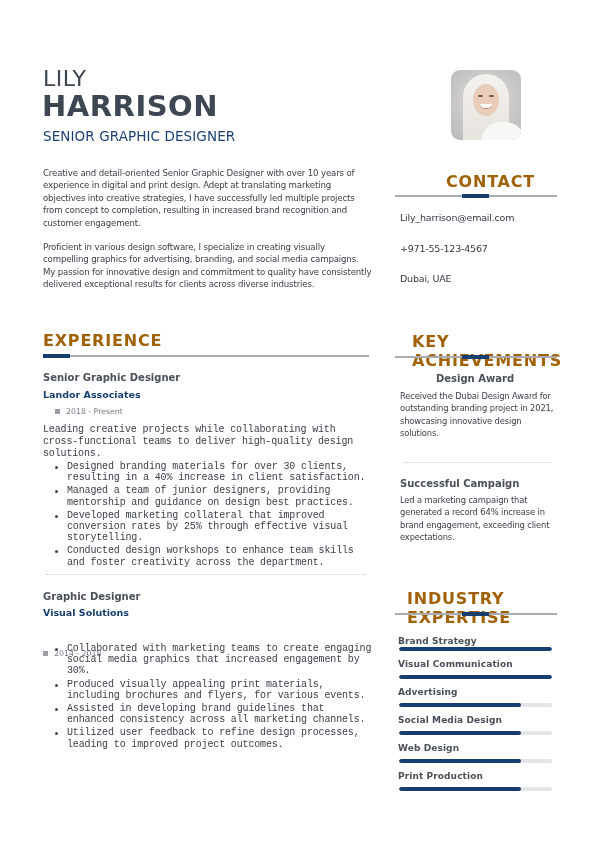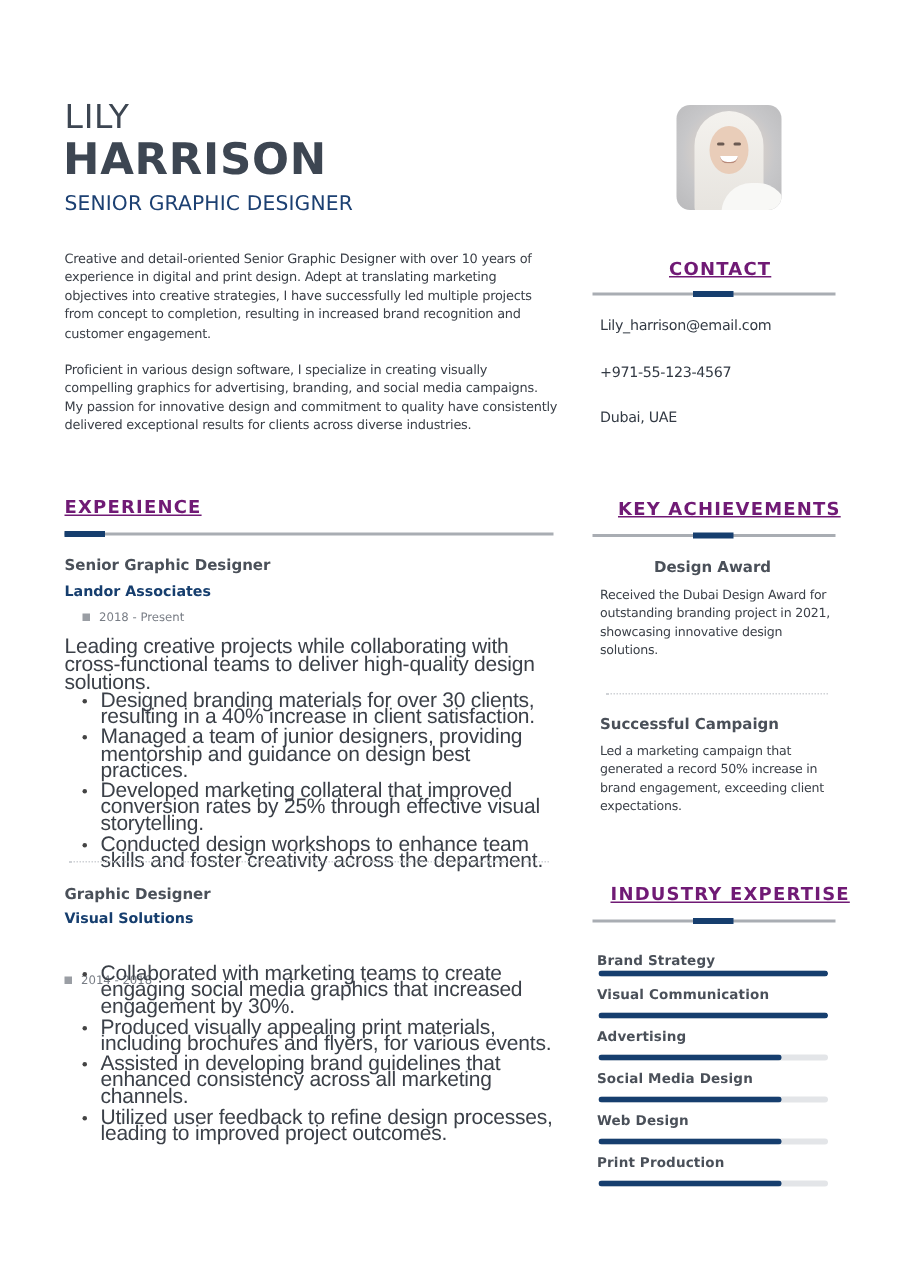--- a/index.html
+++ b/index.html
@@ -14,29 +14,29 @@
            background: radial-gradient(circle at 50% 45%, #e8dcd2 0%, #dcd3cc 30%, #c7c7c9 60%, #b9b9bb 100%); }
   .photo .hair { position: absolute; left: 12px; top: 4px; width: 46px; height: 70px; border-radius: 23px 23px 6px 6px; background: linear-gradient(#f4f2ee, #e6e3de); }
   .photo .face { position: absolute; left: 22px; top: 14px; width: 26px; height: 32px; border-radius: 50%; background: #e9cdb9; }
   .photo .smile { position: absolute; left: 29px; top: 34px; width: 12px; height: 5px; border-radius: 0 0 6px 6px; background: #fff; border-bottom: 1px solid #b98a7a; }
   .photo .eye { position: absolute; top: 25px; width: 5px; height: 2px; background: #6b5a52; border-radius: 1px; }
   .photo .shoulder { position: absolute; left: 30px; top: 52px; width: 44px; height: 24px; border-radius: 20px 20px 0 0; background: #f8f8f6; }
 
   .summary { position: absolute; left: 43px; top: 167px; width: 330px; font-size: 8.6px; line-height: 12.4px; color: #3b4048; font-family: "DejaVu Sans", sans-serif; letter-spacing: -0.15px; }
   .summary p { margin-bottom: 12px; }
 
-  .section-title { position: absolute; font-size: 12px; font-weight: bold; color: #701a75; letter-spacing: 0.8px; font-family: "DejaVu Sans", sans-serif; text-decoration: underline; }
+  .section-title { position: absolute; font-size: 16px; font-weight: bold; color: #a16207; letter-spacing: 0.8px; font-family: "DejaVu Sans", sans-serif; }
   .rule { position: absolute; height: 1.5px; background: #a9adb3; }
   .accent { position: absolute; height: 4px; background: #163e6e; }
 
   .job-role { position: absolute; left: 43px; font-size: 10px; font-weight: bold; color: #4a5059; font-family: "DejaVu Sans", sans-serif; }
   .job-company { position: absolute; left: 43px; font-size: 9.5px; font-weight: bold; color: #163e6e; font-family: "DejaVu Sans", sans-serif; }
   .job-dates { position: absolute; left: 43px; font-size: 7.8px; color: #777c84; font-family: "DejaVu Sans", sans-serif; }
   .job-dates .sq { display: inline-block; width: 5px; height: 5px; background: #9a9ea4; margin-right: 6px; vertical-align: 0px; }
-  .job-desc { position: absolute; left: 43px; width: 330px; font-size: 14px; line-height: 12px; color: #3b4048; font-family: Liberation Sans, sans-serif; letter-spacing: -0.15px; }
+  .job-desc { position: absolute; left: 43px; width: 330px; font-size: 10px; line-height: 12px; color: #3b4048; font-family: Liberation Mono, monospace; letter-spacing: -0.15px; }
   .job-bullets { list-style: none; margin-top: 1px; }
   .job-bullets li { position: relative; padding-left: 24px; margin-bottom: 2px; line-height: 11.2px; }
   .job-bullets li::before { content: ""; position: absolute; left: 12px; top: 5px; width: 3px; height: 3px; border-radius: 50%; background: #444; }
 
   .dotted { position: absolute; height: 0; border-top: 1px dotted #cfd2d6; }
 
   .contact-item { position: absolute; left: 400px; font-size: 9.5px; color: #333a44; font-family: "DejaVu Sans", sans-serif; letter-spacing: -0.2px; }
 
   .ach-title { position: absolute; left: 400px; font-size: 10px; font-weight: bold; color: #4a5059; font-family: "DejaVu Sans", sans-serif; }
   .ach-desc { position: absolute; left: 400px; width: 160px; font-size: 8.4px; line-height: 12.4px; color: #3b4048; font-family: "DejaVu Sans", sans-serif; letter-spacing: -0.15px; }
@@ -105,21 +105,21 @@
 </div>
 
 <div class="section-title" style="left:412px; top:332px;">KEY ACHIEVEMENTS</div>
 <div class="rule" style="left:395px; top:356px; width:162px;"></div>
 <div class="accent" style="left:462px; top:355px; width:27px;"></div>
 
 <div class="ach-title" style="top:373px;padding-left:36px;">Design Award</div>
 <div class="ach-desc" style="top:390px;">Received the Dubai Design Award for outstanding branding project in 2021, showcasing innovative design solutions.</div>
 <div class="dotted" style="left:404px; top:462px; width:148px;"></div>
 <div class="ach-title" style="top:478px;">Successful Campaign</div>
-<div class="ach-desc" style="top:494px;">Led a marketing campaign that generated a record 50% increase in brand engagement, exceeding client expectations.</div>
+<div class="ach-desc" style="top:494px;">Led a marketing campaign that generated a record 64% increase in brand engagement, exceeding client expectations.</div>
 
 <div class="section-title" style="left:407px; top:589px;">INDUSTRY EXPERTISE</div>
 <div class="rule" style="left:395px; top:613px; width:162px;"></div>
 <div class="accent" style="left:462px; top:612px; width:27px;"></div>
 
 <div id="skills">
   <div class="skill-label" style="top:636px;">Brand Strategy</div>
   <div class="skill-track" style="top:647px;">
       <div class="skill-fill" style="width: 100%;"></div>
     </div>

